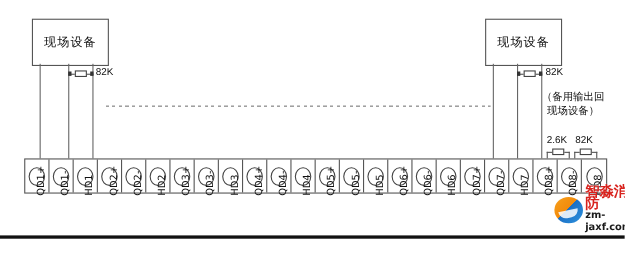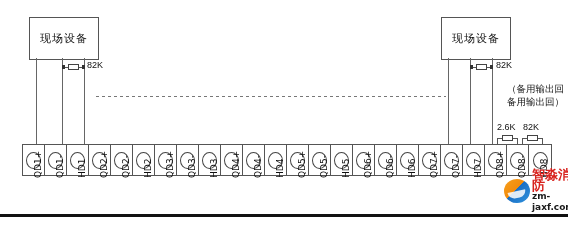--- a/index.html
+++ b/index.html
@@ -81,21 +81,21 @@
     position:absolute;left:50%;top:0;
     transform:rotate(-90deg);transform-origin:left top;
     white-space:nowrap;font-size:9px;color:#111;
     font-family:"DejaVu Sans","Liberation Sans",sans-serif;
     letter-spacing:0px;
   }
 
   
   #annotation{
     position:absolute;left:478px;top:82px;width:86px;
-    font-size:9.5px;line-height:13px;color:#111;text-align:right;
+    font-size:9.5px;line-height:13px;color:#111;text-align:center;
     font-family:"DejaVu Sans","Liberation Sans",sans-serif;
   }
   #annotation div{white-space:nowrap;}
 
   
   #watermark{
     position:absolute;left:504px;top:176px;height:30px;
     display:flex;align-items:center;pointer-events:none;
   }
   #watermark .wm-mark{
@@ -156,21 +156,21 @@
   <div class="resistor" style="left:470px;top:62px;width:23px;">
     <div class="lead"></div>
     <div class="body" style="left:6px;width:11px;"></div>
     <div class="dot l"></div>
     <div class="dot r"></div>
   </div>
   <div class="res-label" style="left:496px;top:60px;">82K</div>
 
   <div id="annotation">
     <div>（备用输出回</div>
-    <div>备用输出回）</div>
+    <div>现场设备）</div>
   </div>
 
   <div class="res-label" style="left:497px;top:122px;">2.6K</div>
   <div class="res-label" style="left:523px;top:122px;">82K</div>
 
   <div class="bridge" style="left:497px;top:133px;width:21px;height:14px;">
     <div class="top"></div>
     <div class="ll"></div>
     <div class="rl"></div>
     <div class="body" style="left:5px;width:11px;"></div>

